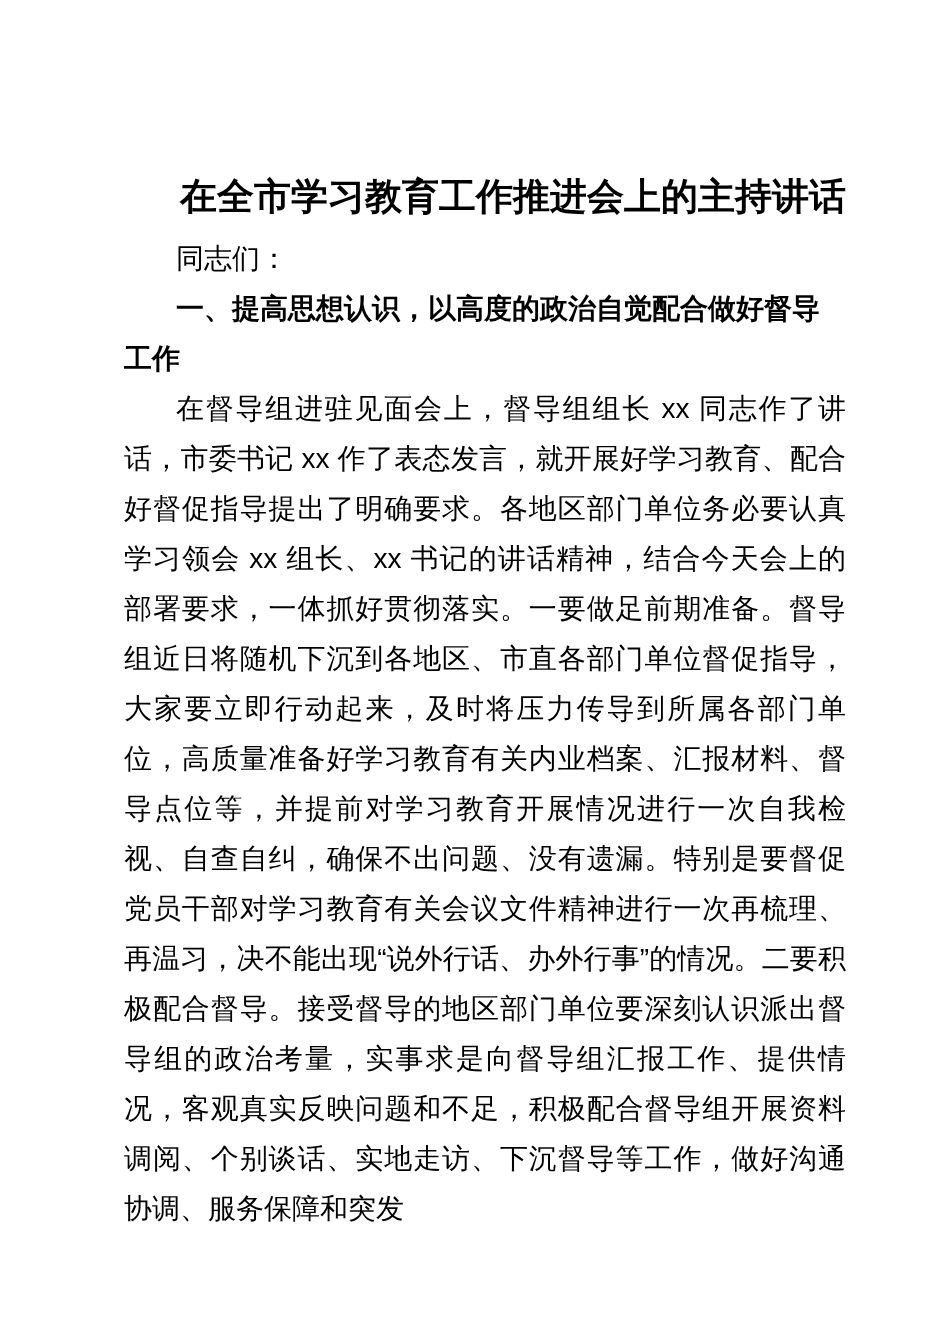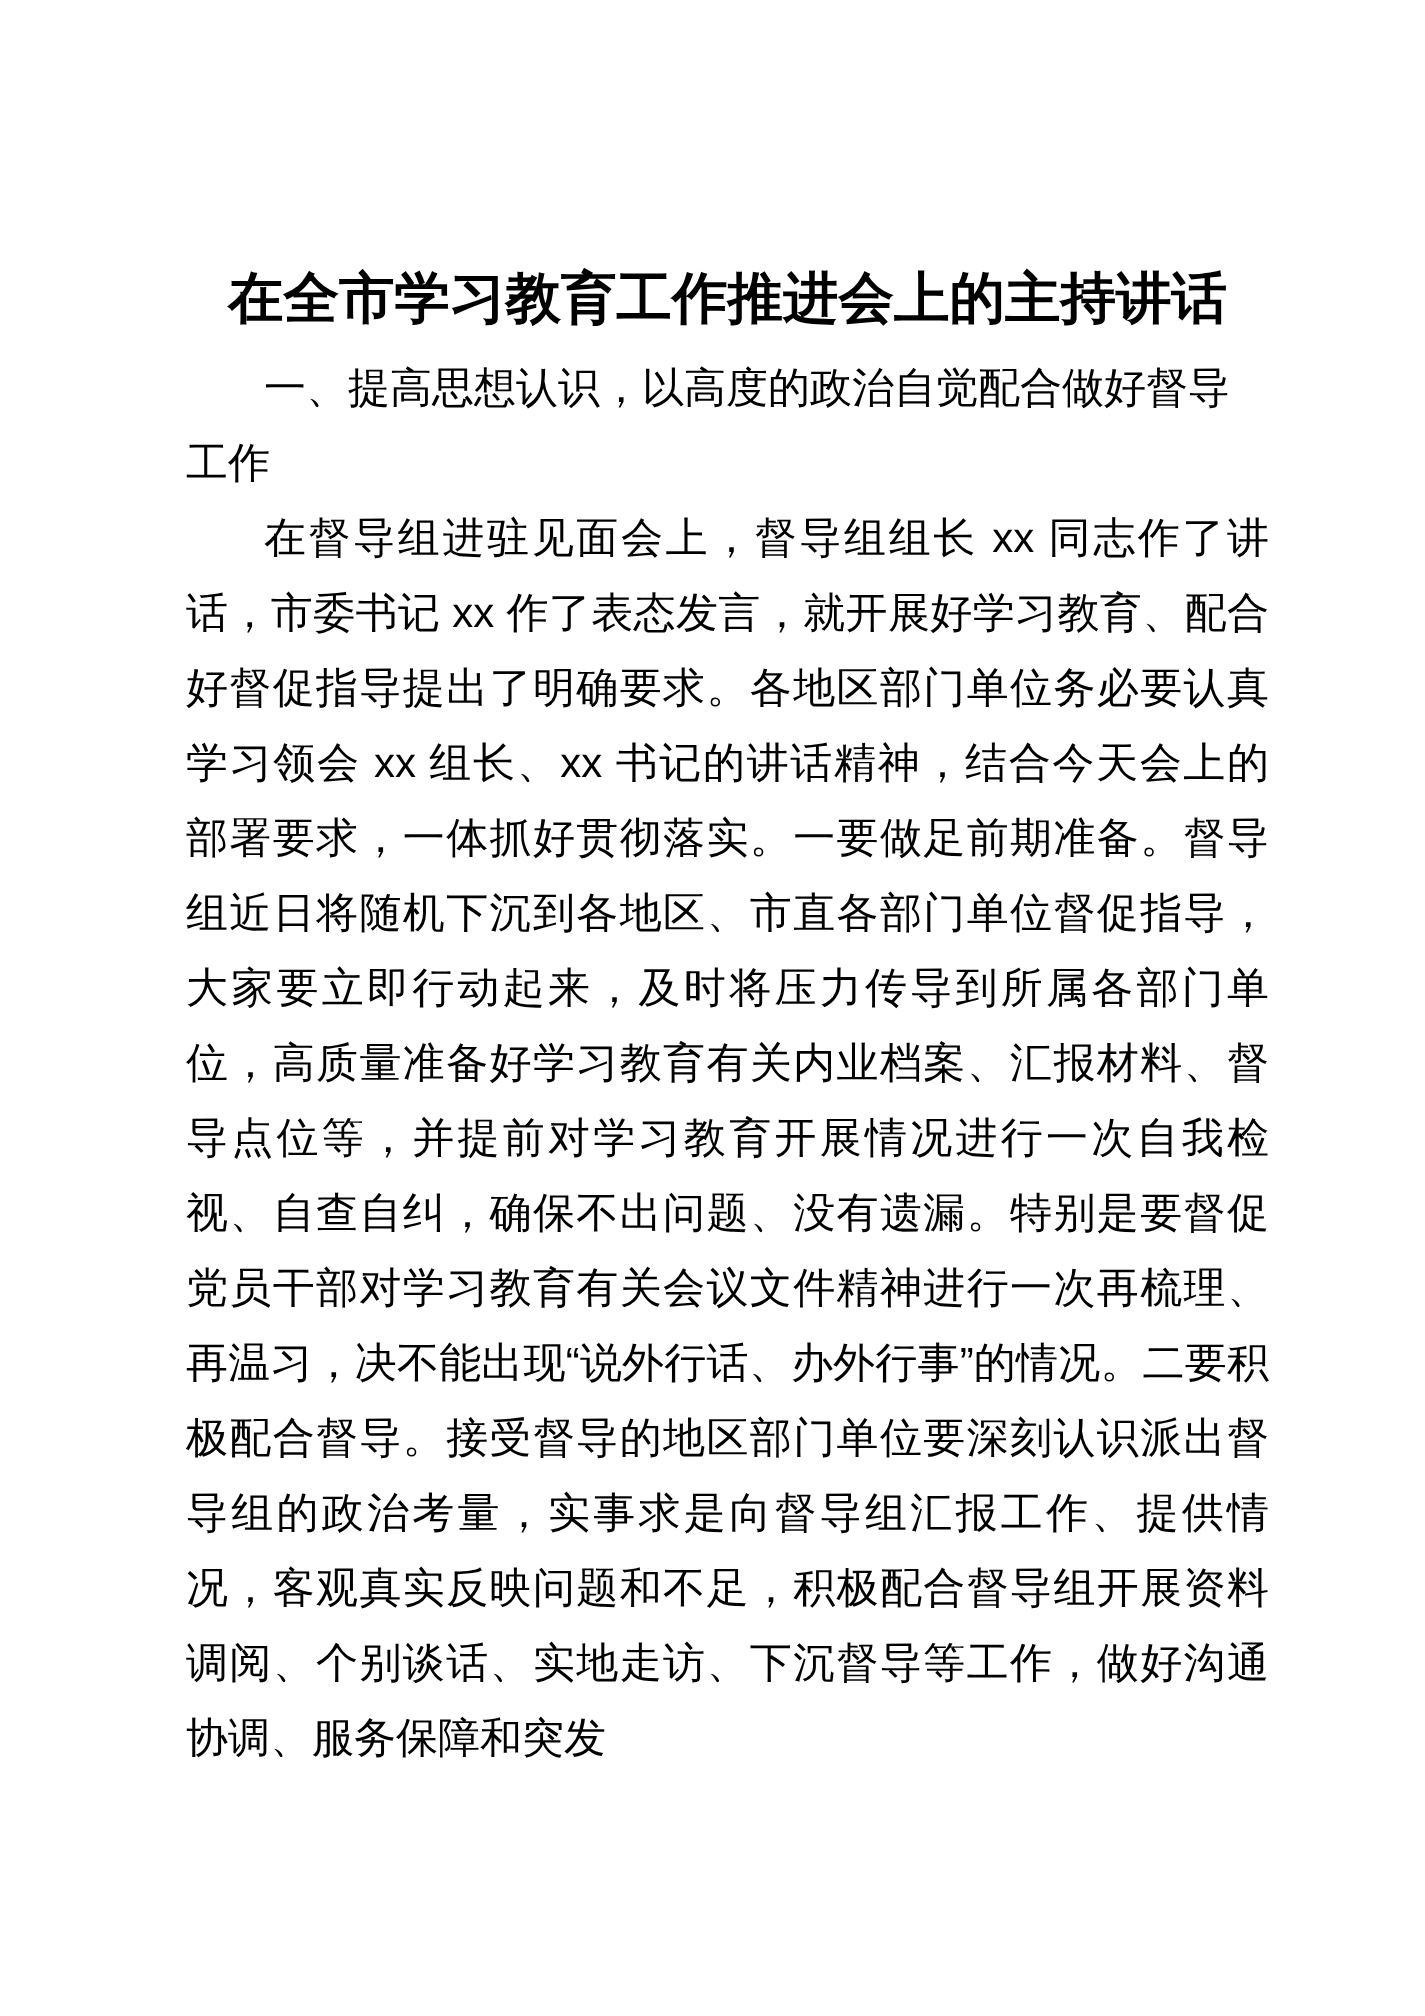--- a/index.html
+++ b/index.html
@@ -15,43 +15,45 @@
       background: #ffffff;
       color: #000000;
       padding: 176px 104px 0 124px;
       overflow: hidden;
       font-family: "Liberation Sans", "DejaVu Sans", sans-serif;
     }
     .doc-title {
       font-size: 37px;
       line-height: 46px;
       font-weight: bold;
-      text-align: center;
+      text-align: right;
       margin: 0 0 12px 0;
       letter-spacing: 0px;
+      font-family: Liberation Mono, monospace;
     }
     .para {
       font-size: 28px;
       line-height: 50px;
       margin: 0;
       text-align: justify;
       text-justify: inter-character;
       text-indent: 52px;
       font-weight: normal;
       word-break: normal;
     }
     .para.heading {
-      font-weight: normal;
+      font-weight: bold;
       text-align: left;
     }
   </style>
 </head>
 <body>
 
 <div class="page">
   <h1 class="doc-title">在全市学习教育工作推进会上的主持讲话</h1>
 
+  <p class="para">同志们：</p>
 
 
   <p class="para heading">一、提高思想认识，以高度的政治自觉配合做好督导工作</p>
 
   <p class="para">在督导组进驻见面会上，督导组组长 xx 同志作了讲话，市委书记 xx 作了表态发言，就开展好学习教育、配合好督促指导提出了明确要求。各地区部门单位务必要认真学习领会 xx 组长、xx 书记的讲话精神，结合今天会上的部署要求，一体抓好贯彻落实。一要做足前期准备。督导组近日将随机下沉到各地区、市直各部门单位督促指导，大家要立即行动起来，及时将压力传导到所属各部门单位，高质量准备好学习教育有关内业档案、汇报材料、督导点位等，并提前对学习教育开展情况进行一次自我检视、自查自纠，确保不出问题、没有遗漏。特别是要督促党员干部对学习教育有关会议文件精神进行一次再梳理、再温习，决不能出现“说外行话、办外行事”的情况。二要积极配合督导。接受督导的地区部门单位要深刻认识派出督导组的政治考量，实事求是向督导组汇报工作、提供情况，客观真实反映问题和不足，积极配合督导组开展资料调阅、个别谈话、实地走访、下沉督导等工作，做好沟通协调、服务保障和突发</p>
 </div>
 
 </body></html>

